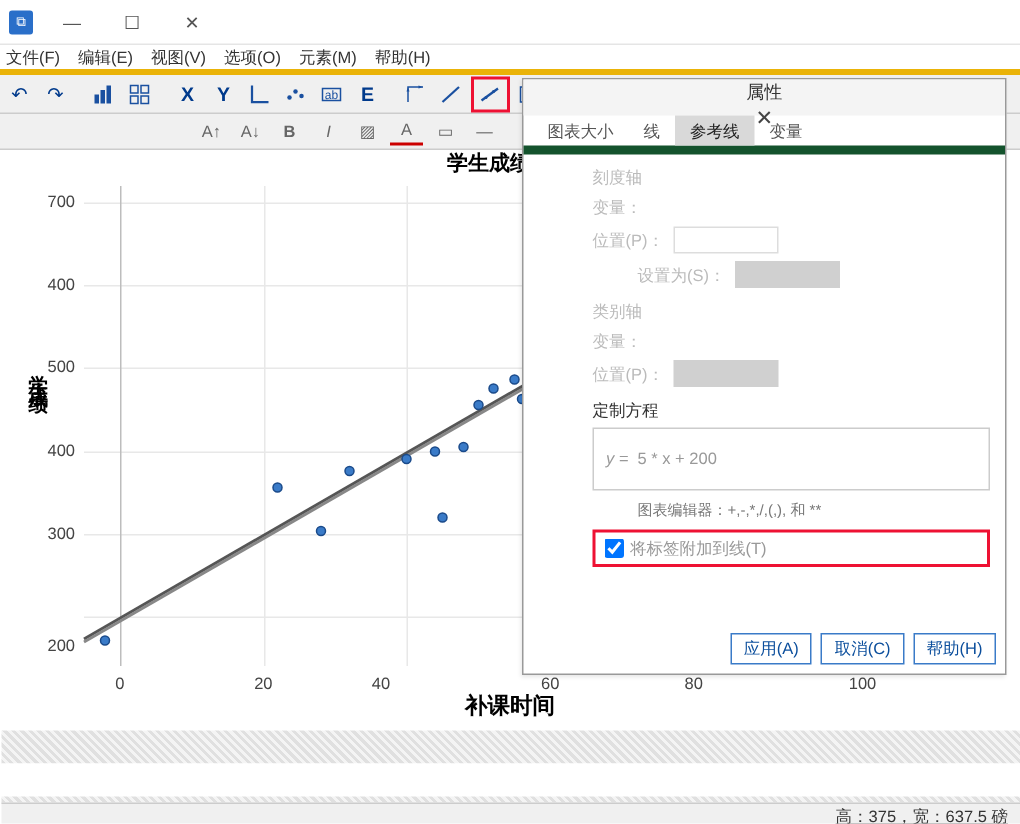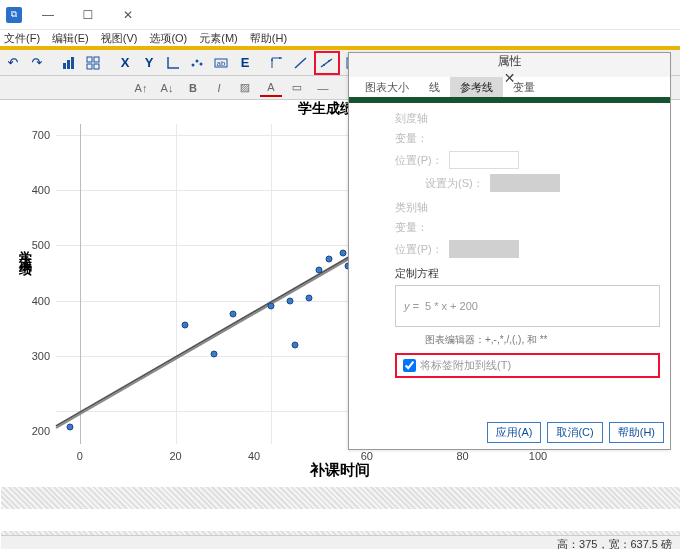--- a/index.html
+++ b/index.html
@@ -190,21 +190,21 @@
       <div class="xtick" style="left: 23.913px;">0</div>
       <div class="grid-v" style="left: 119.565px;"></div>
       <div class="xtick" style="left: 119.565px;">20</div>
       <div class="grid-v" style="left: 215.217px;"></div>
       <div class="xtick" style="left: 198px;">40</div>
       <div class="grid-v" style="left: 310.87px;"></div>
       <div class="xtick" style="left: 310.87px;">60</div>
       <div class="grid-v" style="left: 406.522px;"></div>
       <div class="xtick" style="left: 406.522px;">80</div>
       <div class="grid-v" style="left: 502.174px;"></div>
-      <div class="xtick" style="left: 482px;">100</div>
+      <div class="xtick" style="left: 519px;">100</div>
       <div class="fitline" style="left: 0px; top: 300.69px; width: 634.935px; transform: rotate(-29.9765deg);"></div>
       <div class="fitline" style="left: 0px; top: 302.69px; width: 634.935px; transform: rotate(-29.9765deg); background: rgb(136, 136, 136);"></div>
       <div class="pt" style="left: 14.3478px; top: 303.448px;"></div>
       <div class="pt" style="left: 129.13px; top: 201.379px;"></div>
       <div class="pt" style="left: 157.826px; top: 230.069px;"></div>
       <div class="pt" style="left: 176.957px; top: 190.345px;"></div>
       <div class="pt" style="left: 215.217px; top: 182.069px;"></div>
       <div class="pt" style="left: 234.348px; top: 176.552px;"></div>
       <div class="pt" style="left: 239.13px; top: 220.69px;"></div>
       <div class="pt" style="left: 253.478px; top: 173.793px;"></div>

